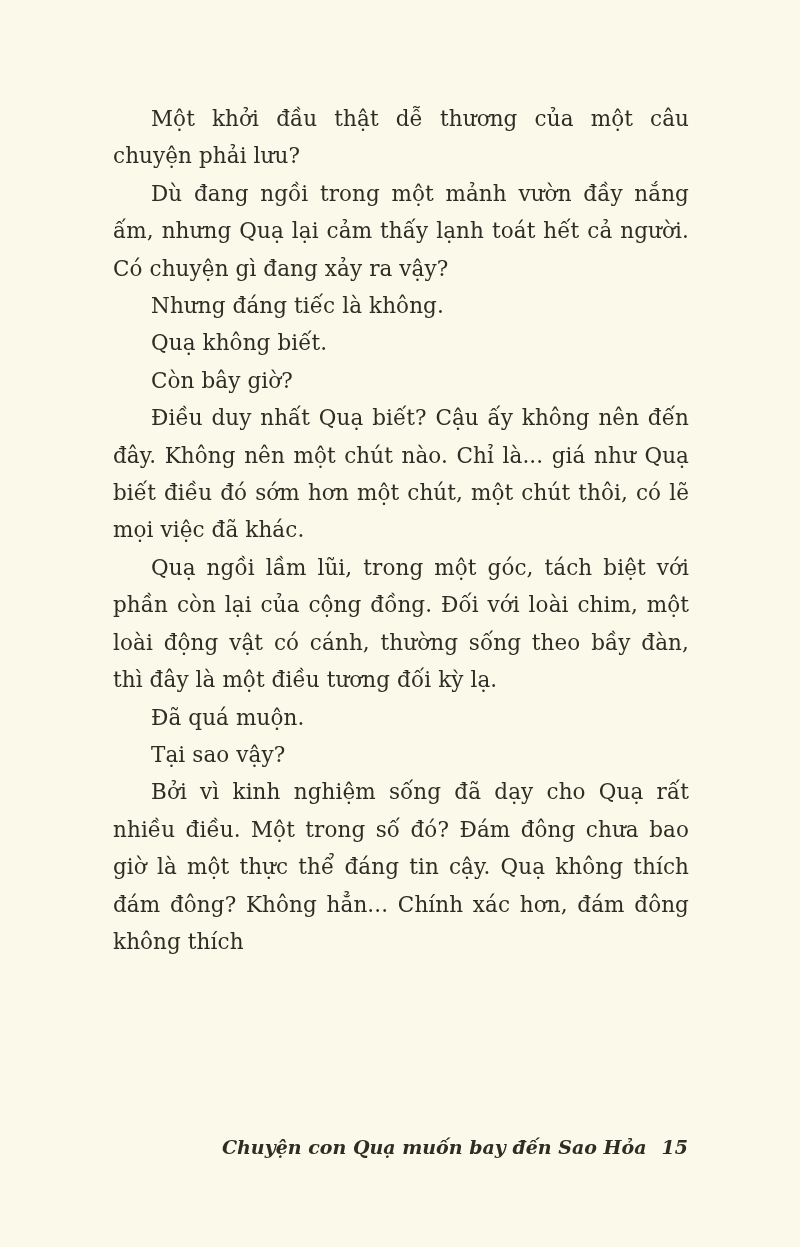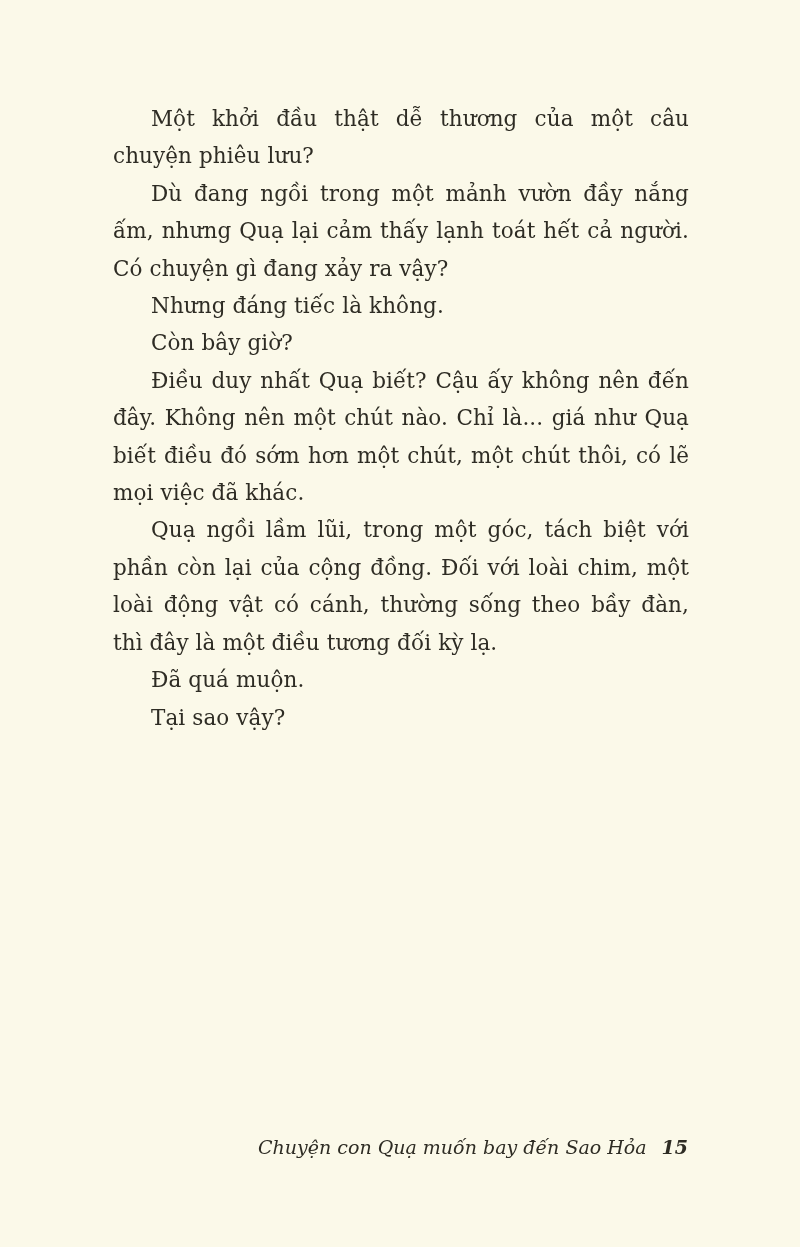--- a/index.html
+++ b/index.html
@@ -37,41 +37,43 @@
   .footer {
     position: absolute;
     top: 1136px;
     right: 112px;
     font-size: 19px;
     color: #2e2c24;
     white-space: nowrap;
   }
   .footer .book-title {
     font-style: italic;
-    font-weight: normal;
+    font-weight: bold;
   }
   .footer .page-number {
     font-style: italic;
     font-weight: bold;
     margin-left: 15px;
   }
 </style>
 </head>
 <body>
 
 <div class="page">
 
   <div class="text-column">
-    <p>Một khởi đầu thật dễ thương của một câu chuyện phiêu lưu?</p>
+    <p>Một khởi đầu thật dễ thương của một câu chuyện phải lưu?</p>
     <p>Dù đang ngồi trong một mảnh vườn đầy nắng ấm, nhưng Quạ lại cảm thấy lạnh toát hết cả người. Có chuyện gì đang xảy ra vậy?</p>
     <p>Nhưng đáng tiếc là không.</p>
+    <p>Quạ không biết.</p>
     <p>Còn bây giờ?</p>
     <p>Điều duy nhất Quạ biết? Cậu ấy không nên đến đây. Không nên một chút nào. Chỉ là... giá như Quạ biết điều đó sớm hơn một chút, một chút thôi, có lẽ mọi việc đã khác.</p>
     <p>Quạ ngồi lầm lũi, trong một góc, tách biệt với phần còn lại của cộng đồng. Đối với loài chim, một loài động vật có cánh, thường sống theo bầy đàn, thì đây là một điều tương đối kỳ lạ.</p>
     <p>Đã quá muộn.</p>
     <p>Tại sao vậy?</p>
+    <p>Bởi vì kinh nghiệm sống đã dạy cho Quạ rất nhiều điều. Một trong số đó? Đám đông chưa bao giờ là một thực thể đáng tin cậy. Quạ không thích đám đông? Không hẳn... Chính xác hơn, đám đông không thích</p>
   </div>
 
   <div class="footer">
     <span class="book-title">Chuyện con Quạ muốn bay đến Sao Hỏa</span><span class="page-number">15</span>
   </div>
 
 </div>
 
 </body></html>

